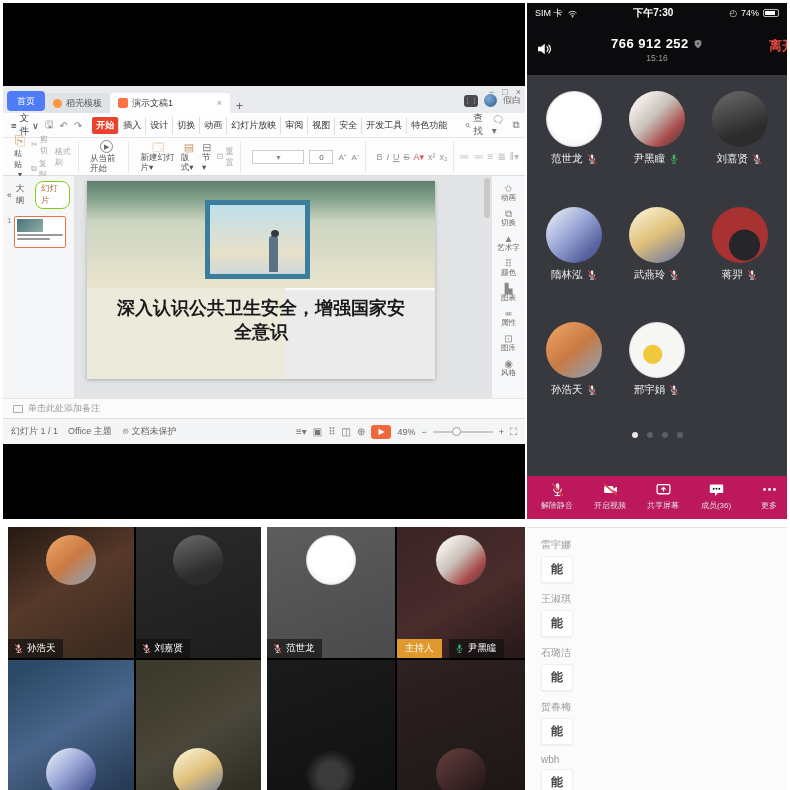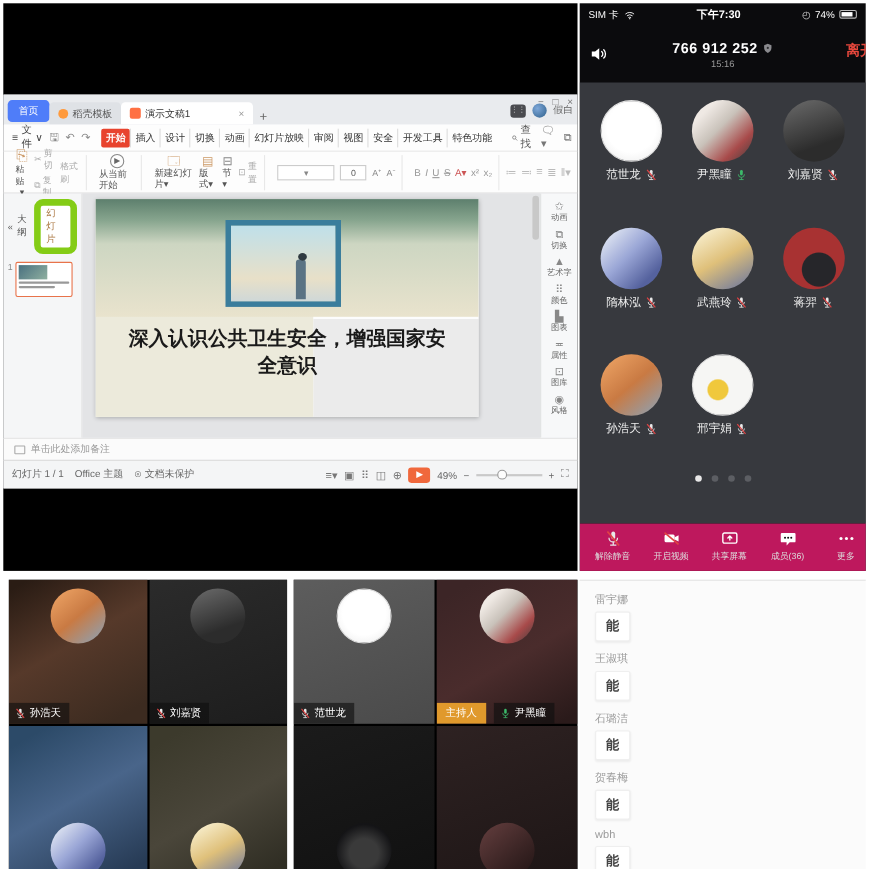--- a/index.html
+++ b/index.html
@@ -42,21 +42,21 @@
   .tb-btn { font-size:8.5px; color:#555; display:flex; flex-direction:column; align-items:center; line-height:10px; }
   .playcirc { width:13px; height:13px; border:1px solid #888; border-radius:50%; font-size:7px; color:#666; display:flex; align-items:center; justify-content:center; }
   .fontbox { width:52px; height:14px; border:1px solid #ccc; background:#fff; font-size:8px; color:#888; text-align:center; line-height:13px; }
   .sizebox { width:24px; height:14px; border:1px solid #ccc; background:#fff; font-size:8px; color:#555; text-align:center; line-height:13px; }
   .charbtns { display:flex; gap:4px; font-size:9px; color:#999; align-items:center; }
   .alignicons { display:flex; gap:4px; font-size:10px; color:#bbb; }
 
   .wps-body { flex:1; display:flex; min-height:0; }
   .left-panel { width:72px; background:#f5f6f7; border-right:1px solid #e2e2e2; font-size:8.5px; color:#555; }
   .lp-tabs { display:flex; align-items:center; gap:4px; padding:5px 4px; }
-  .lp-pill { border:6px solid #84cc16; color:#a9743d; border-radius:8px; padding:1px 5px; background:#fff; }
+  .lp-pill { border:1px solid #84cc16; color:#a9743d; border-radius:8px; padding:1px 5px; background:#fff; }
   .thumb-wrap { display:flex; gap:3px; padding:2px 4px; }
   .thumb-num { font-size:8px; color:#888; }
   .thumb { width:52px; height:32px; background:#fff; border:1.5px solid #e8734a; border-radius:2px; padding:2px; }
   .thumb-img { width:26px; height:13px; background:linear-gradient(135deg,#49707f,#8fb0a0); }
   .thumb-line { height:2px; background:#999; margin-top:2px; border-radius:1px; }
   .thumb-line.short { width:70%; }
 
   .canvas { flex:1; background:#e3e4e6; position:relative; }
   .slide { position:absolute; left:12px; top:5px; width:348px; height:198px; background:#fff; box-shadow:0 1px 4px rgba(0,0,0,.25); }
   .slide-imgcol { position:absolute; left:0; top:0; width:57%; height:100%; background:#eceadb; }

